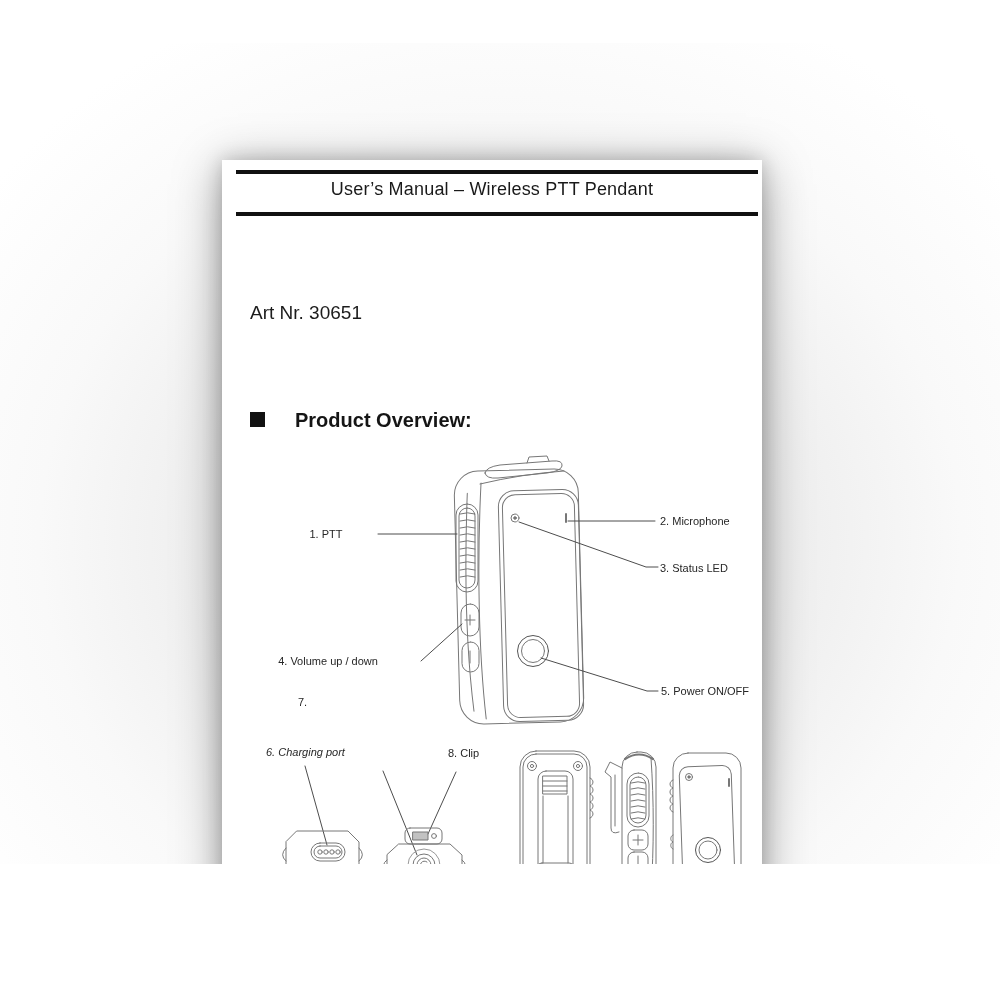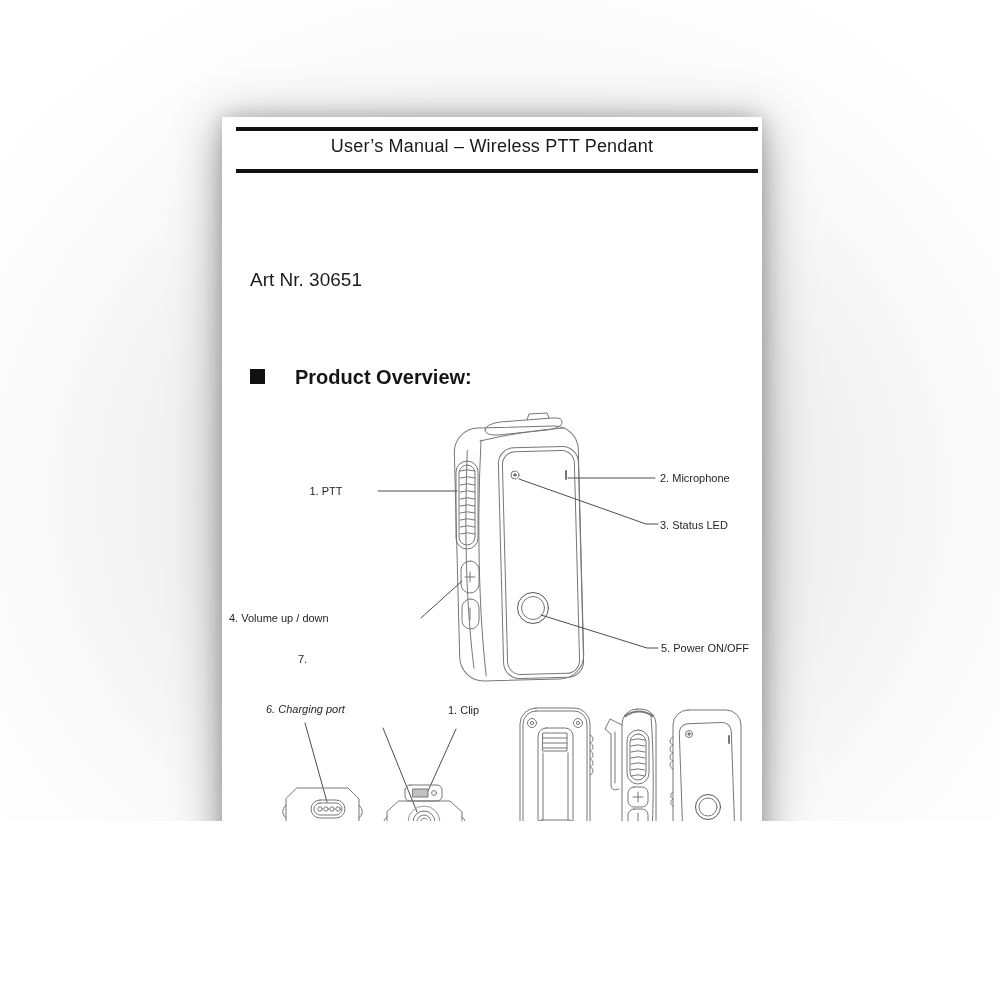--- a/index.html
+++ b/index.html
@@ -1,48 +1,49 @@
 <!DOCTYPE html>
 <html><head>
 <meta charset="utf-8">
 <style>
   * { margin:0; padding:0; box-sizing:border-box; }
   html,body { width:1000px; height:1000px; font-family:"Liberation Sans", sans-serif; }
   .stage{
     position:relative; width:1000px; height:821px; overflow:hidden;
     background: radial-gradient(ellipse 640px 580px at 500px 495px,
                 #e2e2e2 0%, #ececec 40%, #f9f9f9 72%, #ffffff 100%);
+    margin-top: 43px;
   }
   .page{
     position:absolute; left:222px; top:117px; width:540px; height:765px;
     background:#ffffff;
     box-shadow:0 8px 45px rgba(0,0,0,0.38), 0 0 18px rgba(0,0,0,0.18);
   }
   .rule{ position:absolute; left:14px; right:4px; height:4px; background:#111; }
   .rule.top{ top:10px; } .rule.bottom{ top:52px; }
   .doc-title{
     position:absolute; top:19px; left:0; right:0; text-align:center;
     font-size:18px; color:#1a1a1a; letter-spacing:0.2px;
   }
   .model-line{ position:absolute; left:28px; top:88px; font-size:20px; font-weight:bold; color:#1c1c1c; }
   .model-line .val{ margin-left:27px; }
   .subtitle{ position:absolute; left:28px; top:123px; font-size:19px; color:#1c1c1c; }
-  .artnr{ position:absolute; left:28px; top:152px; font-size:19px; color:#1c1c1c; }
+  .artnr{ position:absolute; left:28px; top:142px; font-size:19px; color:#1c1c1c; }
   .section{ position:absolute; left:28px; top:249px; }
   .bullet-square{ position:absolute; left:0; top:3px; width:15px; height:15px; background:#111; }
   .section-title{ position:absolute; left:45px; top:0; font-size:20px; font-weight:bold; color:#151515; white-space:nowrap; }
   .diagram{ position:absolute; left:0; top:290px; width:540px; height:475px; }
   .diagram svg{ position:absolute; left:0; top:0; }
   .callout{
     position:absolute; font-size:11px; color:#262626; white-space:nowrap; line-height:14px;
   }
   .c1{ left:55px; top:77px; width:98px; text-align:center; }
   .c2{ left:438px; top:64px; }
   .c3{ left:438px; top:111px; }
-  .c4{ left:7px; top:204px; width:180px; text-align:left; }
+  .c4{ left:16px; top:204px; width:180px; text-align:center; }
   .c5{ left:439px; top:234px; }
   .c6{ left:44px; top:295px;font-style:italic; }
   .c7{ left:76px; top:245px; display:flex; }
   .c7 .num{ margin-right:8px; }
   .c7 .lines{ line-height:18px; }
   .c8{ left:226px; top:296px; }
 </style>
 </head>
 <body>
 
@@ -210,17 +211,17 @@
 
       <div class="callout c1">1. PTT</div>
       <div class="callout c2">2. Microphone</div>
       <div class="callout c3">3. Status LED</div>
       <div class="callout c4">4. Volume up / down</div>
       <div class="callout c5">5. Power ON/OFF</div>
       <div class="callout c6">6. Charging port</div>
       <div class="callout c7">
         <span class="num">7.</span>
       </div>
-      <div class="callout c8">1. Clip</div>
+      <div class="callout c8">8. Clip</div>
     </div>
 
   </div>
 </div>
 
 </body></html>

